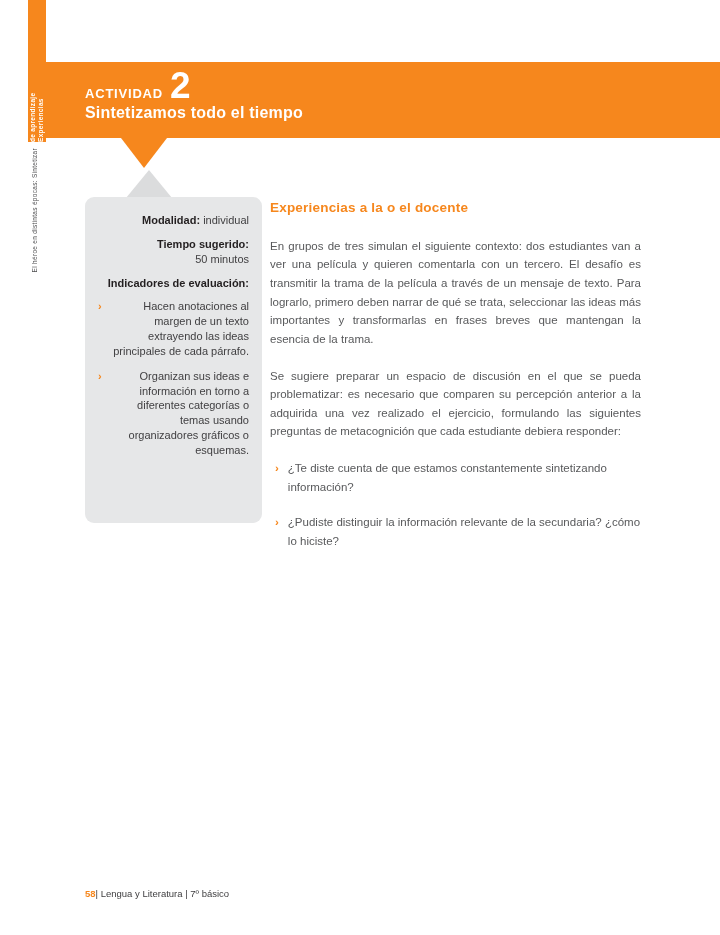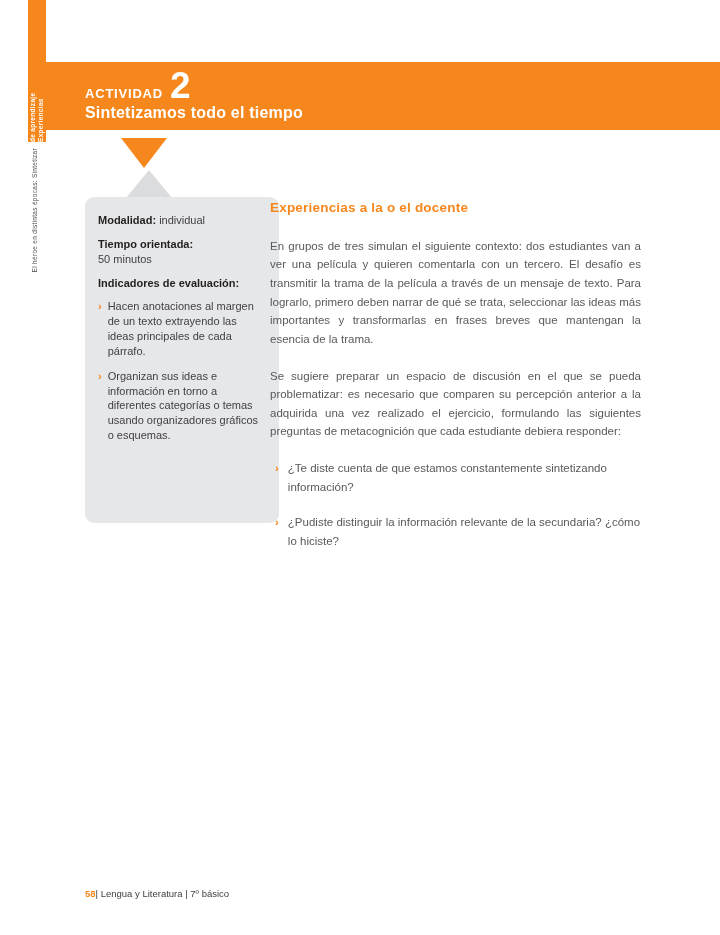--- a/index.html
+++ b/index.html
@@ -11,38 +11,38 @@
 
   
   .side-tab { position:absolute; left:28px; top:0; width:18px; height:142px; background:var(--orange);
               display:flex; flex-direction:row; justify-content:center; padding-top:8px; }
   .side-tab span { writing-mode:vertical-rl; transform:rotate(180deg); color:#fff; font-size:6.5px;
                    font-weight:bold; line-height:8px; letter-spacing:.3px; }
   .spine-text { position:absolute; left:31px; top:148px; writing-mode:vertical-rl; transform:rotate(180deg);
                 color:#4d4d4f; font-size:6.5px; letter-spacing:.3px; }
 
   
-  .header-band { position:absolute; left:46px; top:62px; right:0; height:68px; background:var(--orange);
+  .header-band { position:absolute; left:46px; top:62px; right:0; height:76px; background:var(--orange);
                  color:#fff; padding:8px 0 0 39px; }
   .kicker-row { display:flex; align-items:baseline; gap:7px; }
   .kicker { font-size:13px; font-weight:bold; letter-spacing:.8px; }
   .kicker-num { font-size:37px; font-weight:bold; line-height:.85; }
   .band-title { font-size:16px; font-weight:bold; margin-top:3px; letter-spacing:.2px; }
 
   .pointer-down { position:absolute; left:121px; top:138px; width:0; height:0;
                   border-left:23px solid transparent; border-right:23px solid transparent;
                   border-top:30px solid var(--orange); }
   .pointer-up-gray { position:absolute; left:126px; top:170px; width:0; height:0;
                      border-left:23px solid transparent; border-right:23px solid transparent;
                      border-bottom:28px solid #DBDCDD; }
 
   
-  .info-box { position:absolute; left:85px; top:197px; width:194px; min-height:326px;
+  .info-box { position:absolute; left:85px; top:197px; width:177px; min-height:326px;
               background:var(--box-gray); border-radius:9px; padding:16px 13px 14px 13px;
-              color:var(--dark-text); font-size:11px; line-height:1.35; }
+              color:var(--dark-text); font-size:11px; line-height:1.35;text-align:right; }
   .info-row { margin-bottom:9px; }
   .info-label { font-weight:bold; }
   .info-value { color:#414042; }
   .ibullet { display:flex; gap:6px; margin-bottom:10px; color:#414042; }
   .marker { color:var(--orange); font-weight:bold; flex:0 0 auto; }
 
   
   .main-col { position:absolute; left:270px; top:170px; width:371px; color:var(--body-text);
               font-size:11.5px; line-height:1.62; text-align:justify; }
   .main-col p { margin-bottom:18px; }
@@ -77,21 +77,21 @@
   </div>
   <div class="pointer-down"></div>
   <div class="pointer-up-gray"></div>
 
   <div class="info-box">
     <div class="info-row">
       <span class="info-label">Modalidad:</span>
       <span class="info-value">individual</span>
     </div>
     <div class="info-row">
-      <div class="info-label">Tiempo orientada:</div>
+      <div class="info-label">Tiempo sugerido:</div>
       <div class="info-value">50 minutos</div>
     </div>
     <div class="info-row">
       <span class="info-label">Indicadores de evaluación:</span>
     </div>
     <div class="ibullet">
       <span class="marker">›</span>
       <span>Hacen anotaciones al margen de un texto extrayendo las ideas principales de cada párrafo.</span>
     </div>
     <div class="ibullet">

